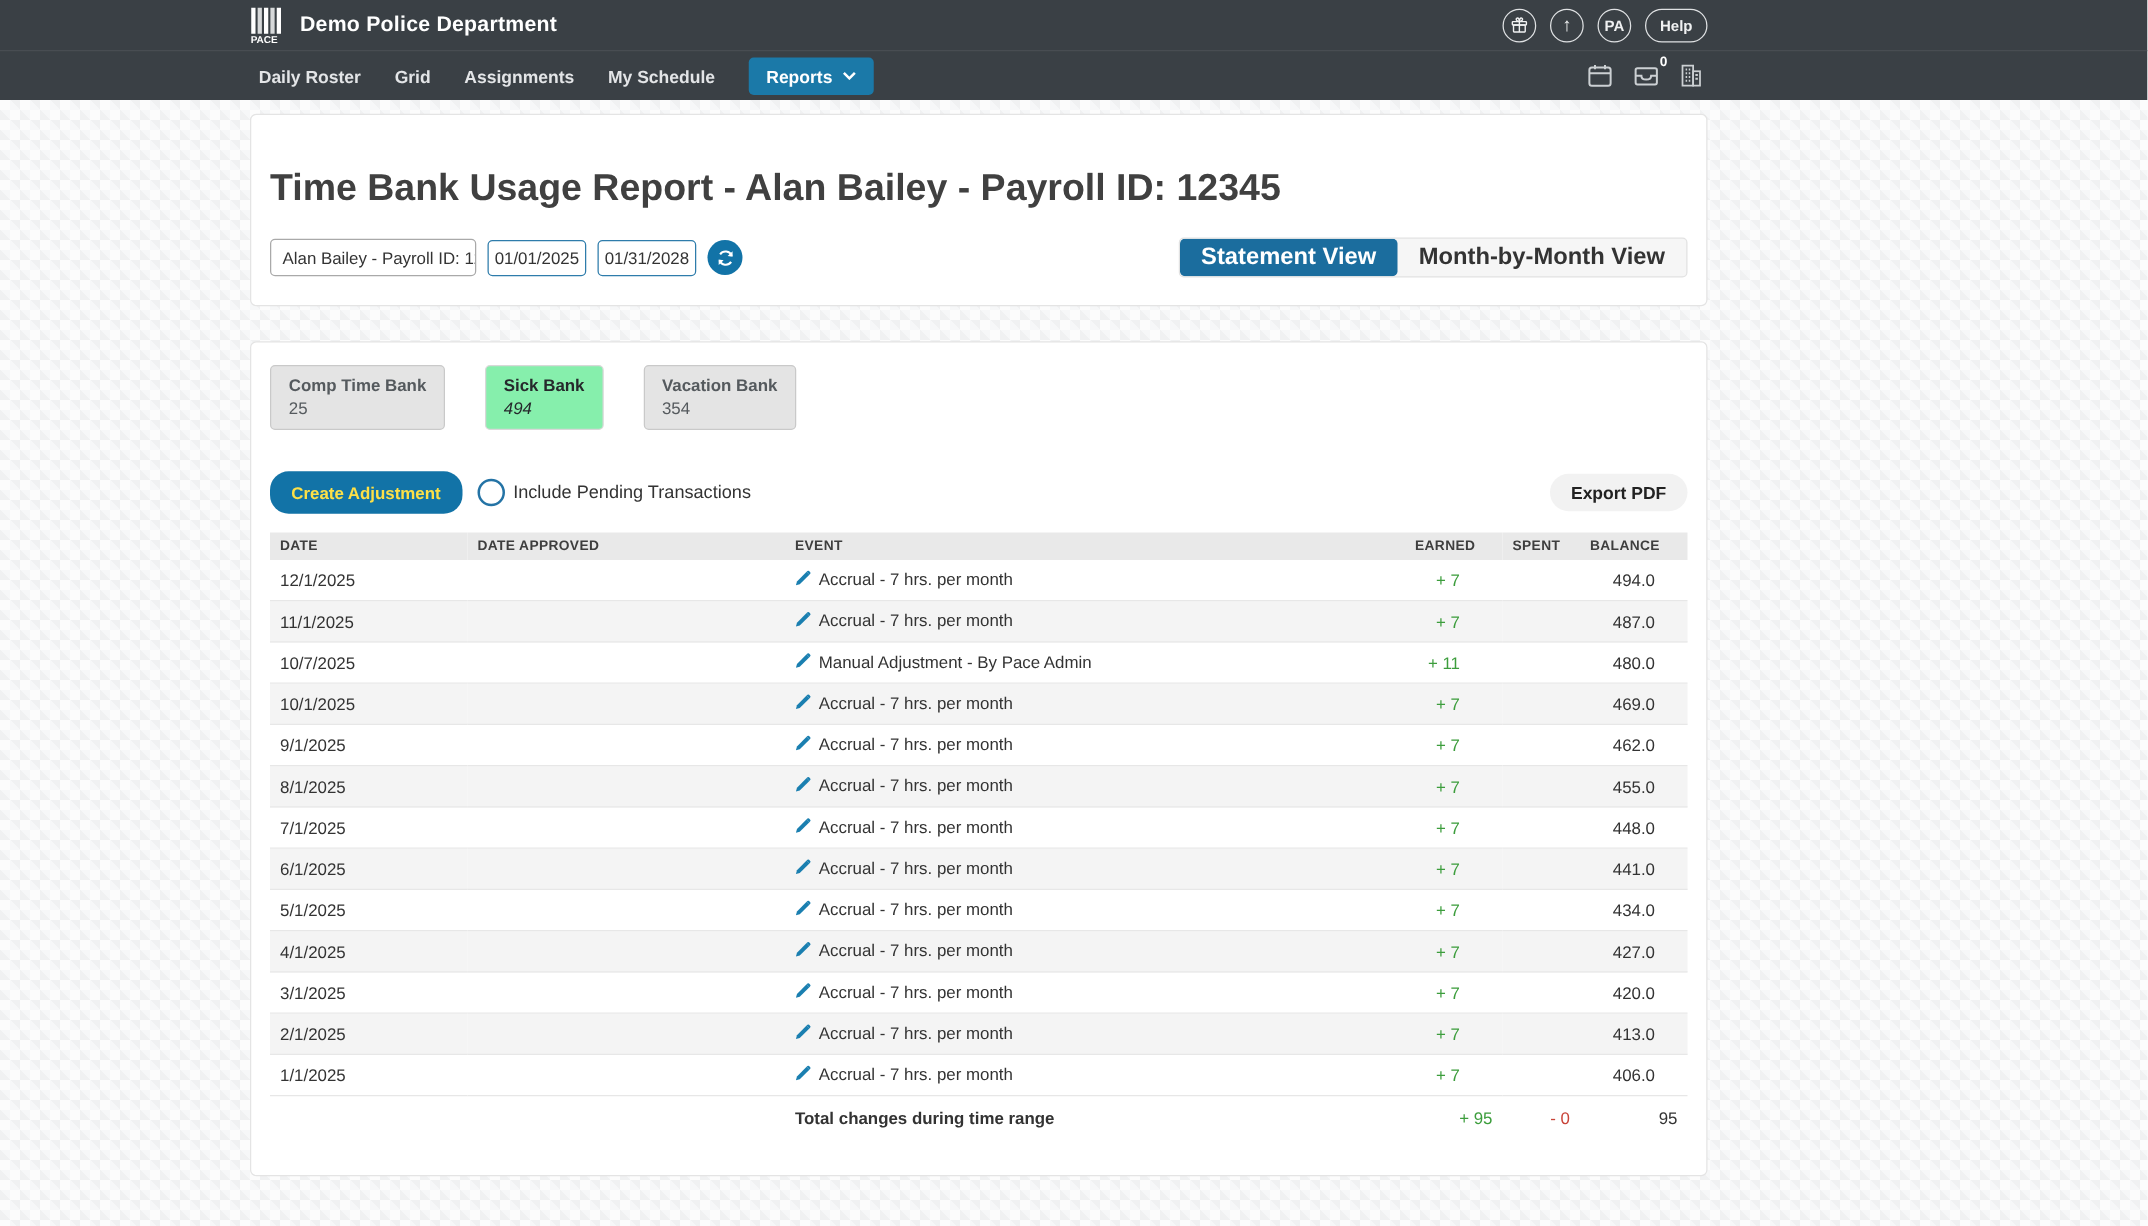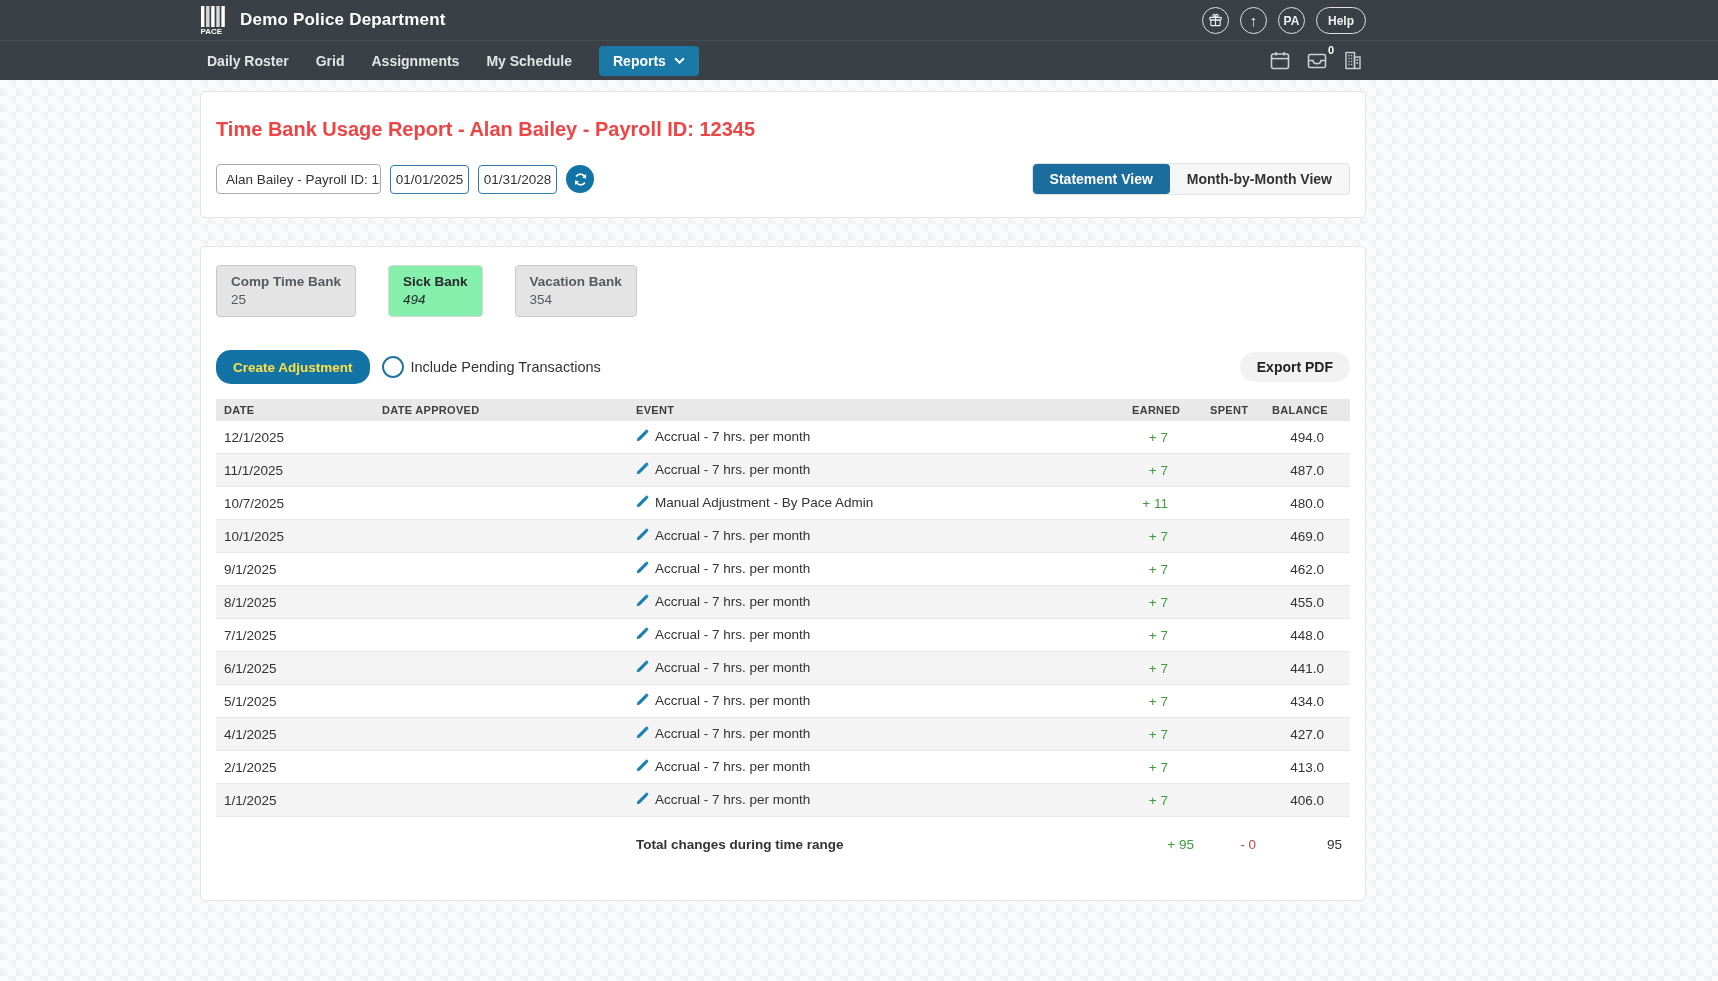--- a/index.html
+++ b/index.html
@@ -34,34 +34,34 @@
   .nav-bottom-right { position:absolute; right:356px; top:0; height:39px; display:flex; gap:16px; align-items:center; }
   .tray-wrap { position:relative; }
   .badge { position:absolute; top:-7px; right:-6px; color:#fff; font-size:11px; font-weight:700; }
 
   
   .container { width:1166px; margin-left:200px; }
   .card { background:#fff; border:1px solid #e4e4e4; border-radius:5px; }
 
   
   .title-card { margin-top:11px; padding:18px 15px 22px; }
-  .page-title { font-size:20px; font-weight:700; color:#ef4444; margin:8px 0 22px; }
+  .page-title { font-size:30px; font-weight:700; color:#404040; margin:24px 0 22px; }
   .filters { display:flex; align-items:center; }
   .emp-select { display:flex; width:165px; height:30px; border:1px solid #a9a9a9; border-radius:4px;
                 background:#fff; overflow:hidden; cursor:pointer; }
   .emp-select-text { flex:1; display:flex; align-items:center; padding:0 9px; font-size:13.5px; color:#333; white-space:nowrap; }
   .emp-select-arrow { width:21px; background:#eee; border-left:1px solid #a9a9a9;
                       display:flex; align-items:center; justify-content:center; color:#8a8a8a; font-size:11px; }
   .date-input { width:79px; height:29px; border:1px solid #2e7cab; border-radius:4px; margin-left:9px;
                 font-size:13.5px; color:#333; text-align:center; font-family:"Liberation Sans",sans-serif; outline:none; }
   .refresh-btn { width:28px; height:28px; border-radius:50%; background:#1273a7; border:none; margin-left:9px;
                  display:flex; align-items:center; justify-content:center; cursor:pointer; }
   .view-toggle { margin-left:auto; display:flex; background:#f6f6f6; border:1px solid #e2e2e2;
                  border-radius:4px; overflow:hidden; height:32px; }
-  .view-btn { padding:0 17px; display:flex; align-items:center; font-size:14px; font-weight:700;
+  .view-btn { padding:0 17px; display:flex; align-items:center; font-size:19px; font-weight:700;
               color:#333; cursor:pointer; background:transparent; border:none;text-align:right; }
   .view-btn.active { background:#1b6d9e; color:#fff; border-radius:4px; }
 
   
   .main-card { margin-top:28px; padding:18px 15px 28px; }
   .banks { display:flex; gap:32px; }
   .bank { border:1px solid #c9c9c9; border-radius:4px; background:#e4e4e4; padding:8px 14px 9px; cursor:pointer; }
   .bank-label { font-size:13.5px; font-weight:600; color:#555a5e; margin-bottom:3px; }
   .bank-value { font-size:13.5px; color:#555a5e; }
   .bank.active { background:#86efac; border-color:#d8d8d8; }
@@ -89,21 +89,21 @@
   .col-approved { width:254px; }
   .col-earned { width:78px; }
   .col-spent { width:62px; }
   .col-balance { width:86px; }
   th.num { text-align:right; }
   td.num { text-align:right; }
   td.earned-cell { color:#3c9d3c; padding-right:34px; }
   td.spent-cell { color:#c9453a; padding-right:28px; }
   td.balance-cell { padding-right:26px; }
   .pencil { display:inline-block; margin-right:6px; vertical-align:-1px; cursor:pointer; }
-  .report tfoot td { border-top:1px solid #cfcfcf; border-bottom:none; padding:20px 8px; }
+  .report tfoot td { border-top:1px solid #cfcfcf; border-bottom:none; padding:10px 8px; }
   .total-label { font-weight:700; color:#222; }
 </style>
 </head>
 <body>
 
 <div class="navbar">
   <div class="nav-top">
     <span style="display:flex;">
       <svg width="27" height="29" viewBox="0 0 27 29">
         <rect x="1" y="0" width="3.4" height="21" fill="#ffffff"></rect>
@@ -383,20 +383,35 @@
           <path fill="#1a7fb0" d="M0.8 13.2 l0.9-3.3 8.3-8.3 2.4 2.4 -8.3 8.3 z"></path>
           <path fill="#1a7fb0" d="M10.7 0.9 a1 1 0 0 1 1.4 0 l1 1 a1 1 0 0 1 0 1.4 l-0.7 0.7 -2.4 -2.4 z"></path>
         </svg>
       </span><span>Accrual - 7 hrs. per month</span>
     </td>
     <td class="num earned-cell">+ 7</td>
     <td class="num spent-cell"></td>
     <td class="num balance-cell">427.0</td>
   </tr>
           <tr>
+    <td>3/1/2025</td>
+    <td></td>
+    <td>
+      <span class="pencil">
+        <svg width="13" height="13" viewBox="0 0 14 14">
+          <path fill="#1a7fb0" d="M0.8 13.2 l0.9-3.3 8.3-8.3 2.4 2.4 -8.3 8.3 z"></path>
+          <path fill="#1a7fb0" d="M10.7 0.9 a1 1 0 0 1 1.4 0 l1 1 a1 1 0 0 1 0 1.4 l-0.7 0.7 -2.4 -2.4 z"></path>
+        </svg>
+      </span><span>Accrual - 7 hrs. per month</span>
+    </td>
+    <td class="num earned-cell">+ 7</td>
+    <td class="num spent-cell"></td>
+    <td class="num balance-cell">420.0</td>
+  </tr>
+          <tr>
     <td>2/1/2025</td>
     <td></td>
     <td>
       <span class="pencil">
         <svg width="13" height="13" viewBox="0 0 14 14">
           <path fill="#1a7fb0" d="M0.8 13.2 l0.9-3.3 8.3-8.3 2.4 2.4 -8.3 8.3 z"></path>
           <path fill="#1a7fb0" d="M10.7 0.9 a1 1 0 0 1 1.4 0 l1 1 a1 1 0 0 1 0 1.4 l-0.7 0.7 -2.4 -2.4 z"></path>
         </svg>
       </span><span>Accrual - 7 hrs. per month</span>
     </td>

